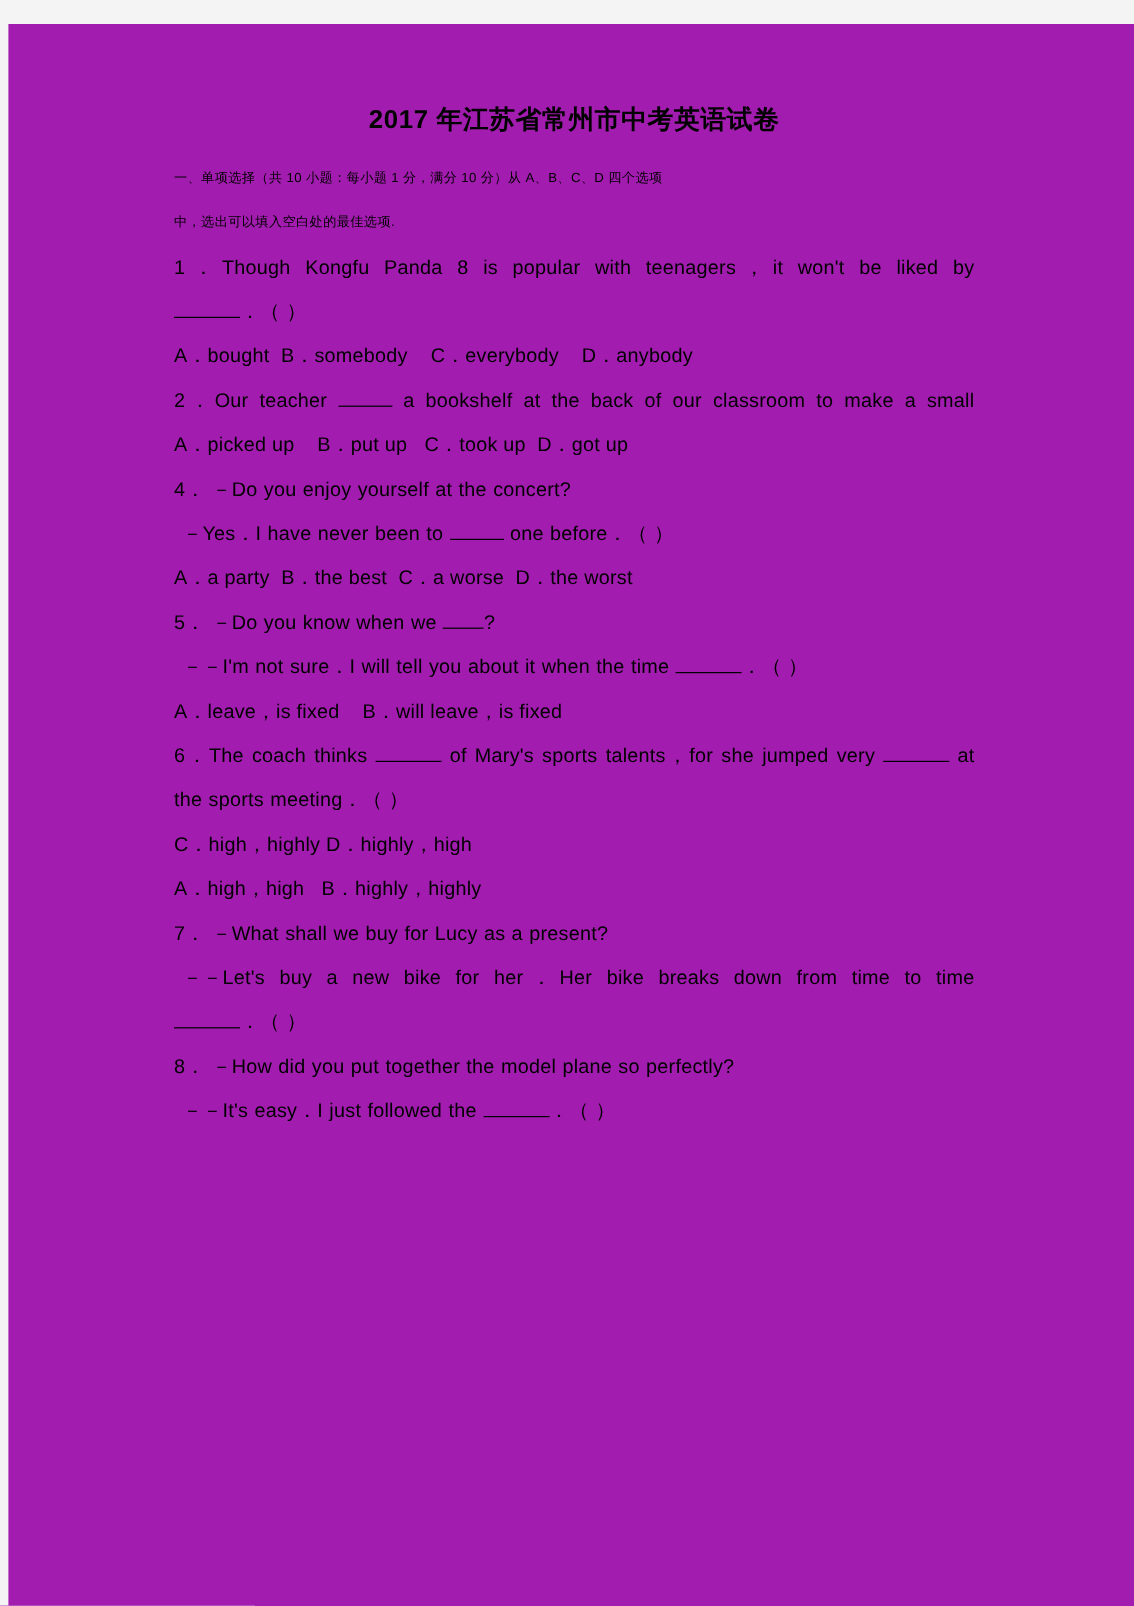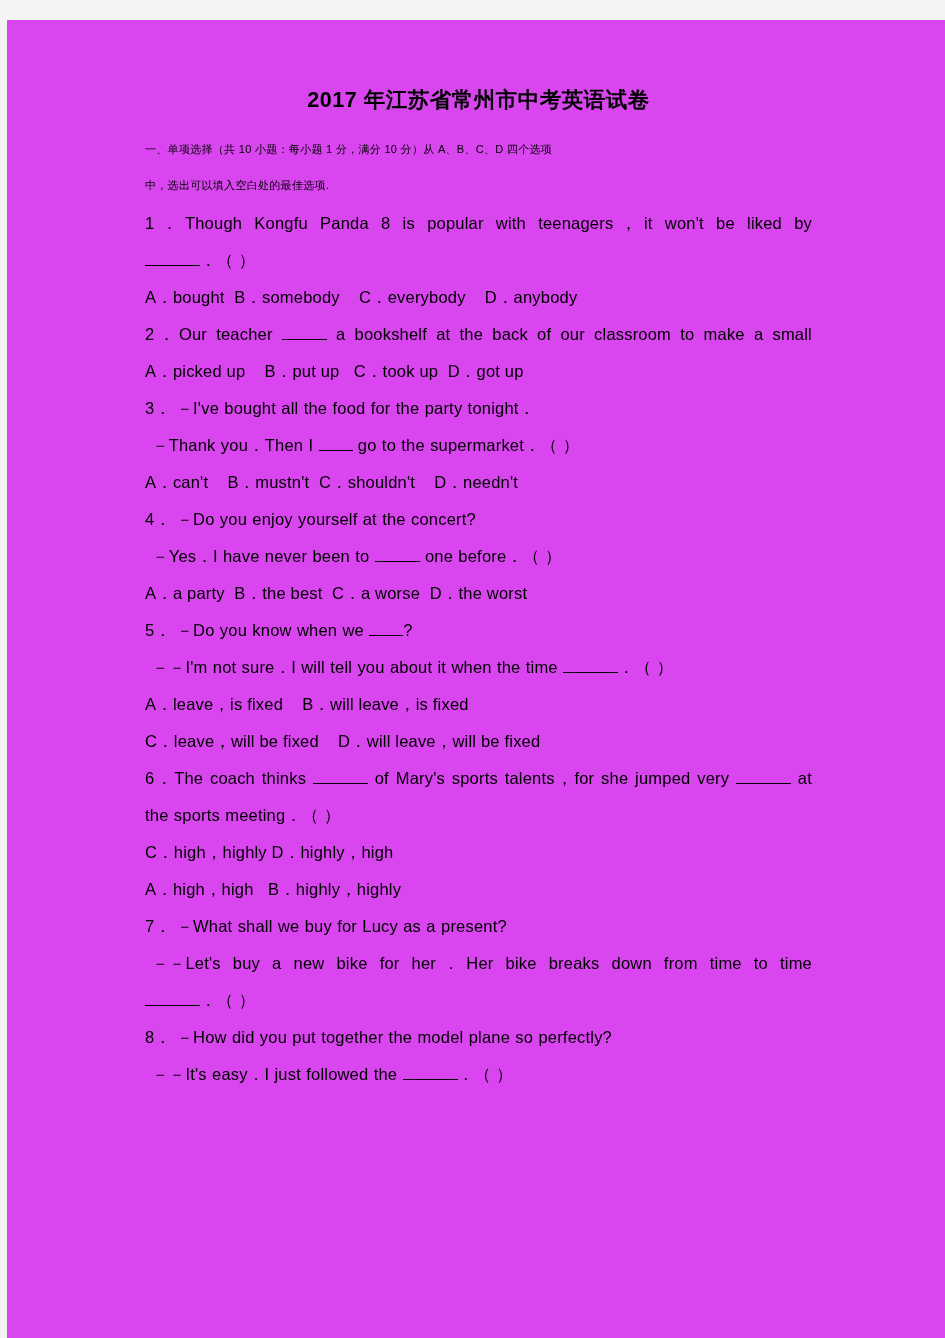--- a/index.html
+++ b/index.html
@@ -12,21 +12,21 @@
     background: #f4f4f4;
     font-family: "Liberation Sans", "DejaVu Sans", sans-serif;
     overflow: hidden;
   }
   .page {
     position: absolute;
     left: 7px;
     top: 20px;
     width: 938px;
     height: 1318px;
-    background: #d946ef;
+    background: #a21caf;
   }
   .content {
     position: absolute;
     left: 138px;
     top: 65px;
     width: 667px;
   }
 
   .doc-title {
     font-size: 21.5px;
@@ -110,37 +110,31 @@
       <div class="q-line just"><span>1．</span><span>Though  Kongfu  Panda 8 is  popular  with  teenagers，it  won't  be  liked  by</span></div>
       <div class="q-line nojust"><span class="blank w3"></span><span>．（    ）</span></div>
       <div class="opts">A．bought  B．somebody    C．everybody    D．anybody</div>
     </div>
 
     <div class="q-block">
       <div class="q-line just"><span>2．</span><span>Our teacher</span> <span class="blank w2"></span> <span>a bookshelf at the back of  our classroom to make a small</span></div>
       <div class="opts">A．picked up    B．put up   C．took up  D．got up</div>
     </div>
 
-    <div class="q-block">
-      <div class="q-line nojust"><span>3．</span> <span>－I've bought all the food for the party tonight．</span></div>
-      <div class="q-line nojust indent"><span>－Thank you．Then I</span> <span class="blank w1"></span> <span>go to the supermarket．（    ）</span></div>
-      <div class="opts">A．can't    B．mustn't  C．shouldn't    D．needn't</div>
-    </div>
 
     <div class="q-block">
       <div class="q-line nojust"><span>4．</span> <span>－Do you enjoy yourself at the concert?</span></div>
       <div class="q-line nojust indent"><span>－Yes．I have never been to</span> <span class="blank w2"></span> <span>one before．（    ）</span></div>
       <div class="opts">A．a party  B．the best  C．a worse  D．the worst</div>
     </div>
 
     <div class="q-block">
       <div class="q-line nojust"><span>5．</span> <span>－Do you know when we</span> <span class="blank w1"></span><span>?</span></div>
       <div class="q-line nojust indent"><span>－－I'm not sure．I will tell you about it when the time</span> <span class="blank w3"></span><span>．（    ）</span></div>
       <div class="opts">A．leave，is fixed    B．will leave，is fixed</div>
-      <div class="opts">C．leave，will be fixed    D．will leave，will be fixed</div>
     </div>
 
     <div class="q-block">
       <div class="q-line just"><span>6．</span><span>The coach thinks</span> <span class="blank w3"></span> <span>of Mary's sports talents，for she jumped very</span> <span class="blank w3"></span> <span>at</span></div>
       <div class="q-line nojust">the sports meeting．（    ）</div>
       <div class="opts">C．high，highly D．highly，high</div>
       <div class="opts">A．high，high   B．highly，highly</div>
     </div>
 
     <div class="q-block">

